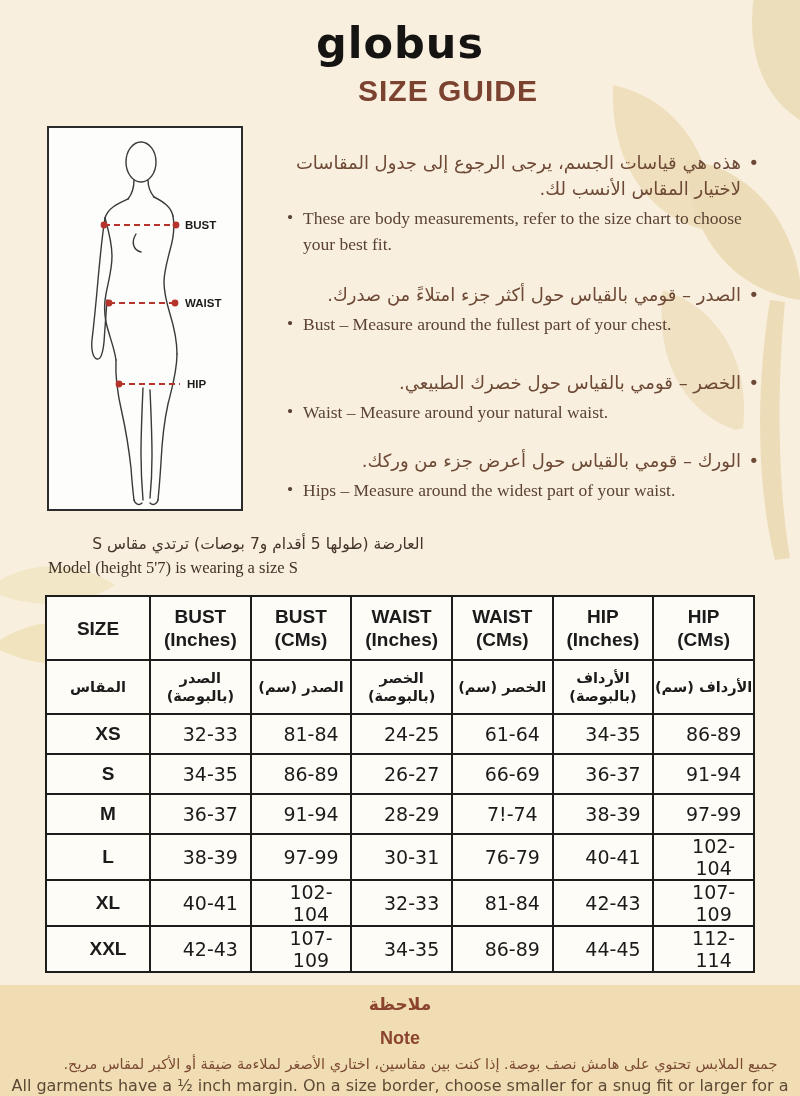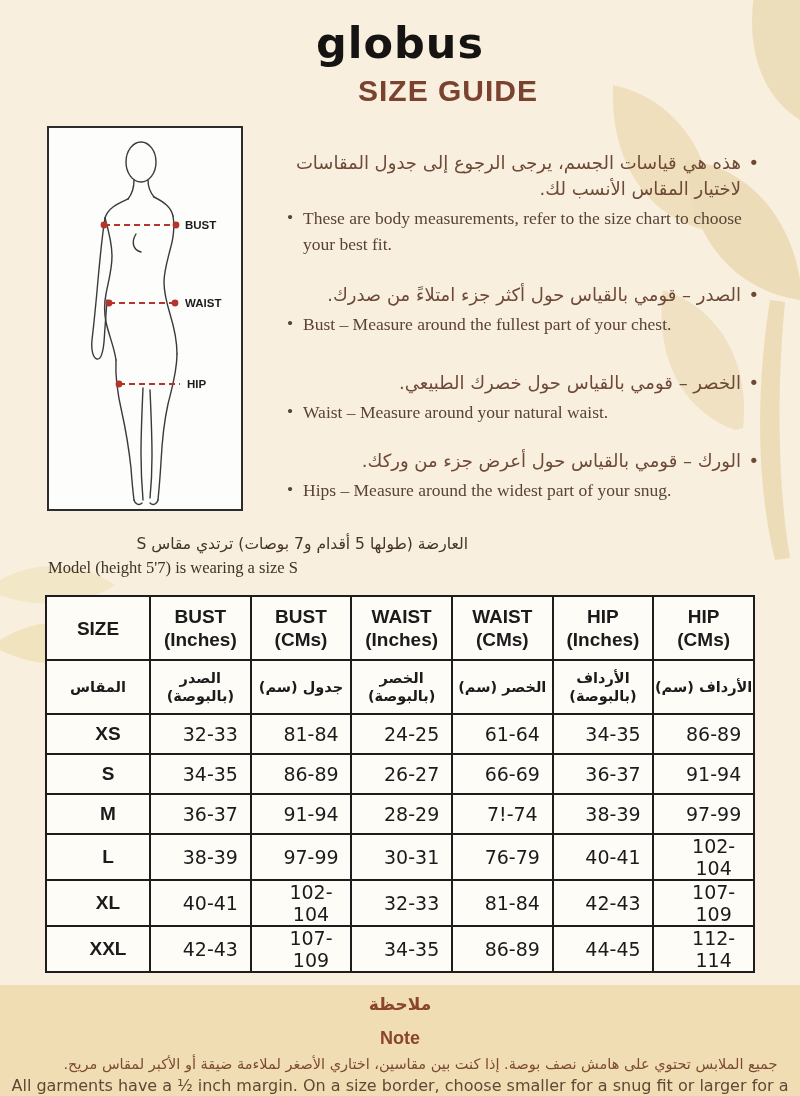--- a/index.html
+++ b/index.html
@@ -41,21 +41,21 @@
   .bullet.ar::before { content:"\2022"; position:absolute; right:2px; top:0; color:#6e4a36; }
   .bullet.en {
     padding-left:20px; font-family:"Liberation Serif", serif;
     font-size:17.5px; line-height:26px; color:#5b4334;
   }
   .bullet.en::before { content:"\2022"; position:absolute; left:4px; top:-1px; color:#5b4334; }
 
   
   .model-note { position:absolute; left:48px; top:532px; width:420px; }
   .model-note .ar {
-    direction:rtl; text-align:right; font-family:"DejaVu Sans", sans-serif;
+    direction:rtl; text-align:center; font-family:"DejaVu Sans", sans-serif;
     font-size:15.5px; line-height:24px; color:#44342a;
   }
   .model-note .en {
     font-family:"Liberation Serif", serif; font-size:16.5px;
     line-height:24px; color:#3f3226;
   }
 
   
   table.size-table {
     position:absolute; left:45px; top:595px; width:710px;
@@ -156,21 +156,21 @@
     <div class="bgroup g2">
       <div class="bullet ar">الصدر – قومي بالقياس حول أكثر جزء امتلاءً من صدرك.</div>
       <div class="bullet en">Bust – Measure around the fullest part of your chest.</div>
     </div>
     <div class="bgroup g3">
       <div class="bullet ar">الخصر – قومي بالقياس حول خصرك الطبيعي.</div>
       <div class="bullet en">Waist – Measure around your natural waist.</div>
     </div>
     <div class="bgroup g4">
       <div class="bullet ar">الورك – قومي بالقياس حول أعرض جزء من وركك.</div>
-      <div class="bullet en">Hips – Measure around the widest part of your snug.</div>
+      <div class="bullet en">Hips – Measure around the widest part of your waist.</div>
     </div>
   </div>
 
   <div class="model-note">
     <div class="ar">العارضة (طولها 5 أقدام و7 بوصات) ترتدي مقاس S</div>
     <div class="en">Model (height 5'7) is wearing a size S</div>
   </div>
 
   <table class="size-table">
     <colgroup>
@@ -209,21 +209,21 @@
             <div>(Inches)</div>
           </td>
       <td>
             <div>HIP</div>
             <div>(CMs)</div>
           </td>
     </tr>
     <tr class="hdr-ar">
       <td>المقاس</td>
       <td>الصدر (بالبوصة)</td>
-      <td>جدول (سم)</td>
+      <td>الصدر (سم)</td>
       <td>الخصر (بالبوصة)</td>
       <td>الخصر (سم)</td>
       <td>الأرداف (بالبوصة)</td>
       <td>الأرداف (سم)</td>
     </tr>
     <tr class="data">
       <td class="size-cell">XS</td>
       <td>32-33</td>
       <td>81-84</td>
       <td>24-25</td>

